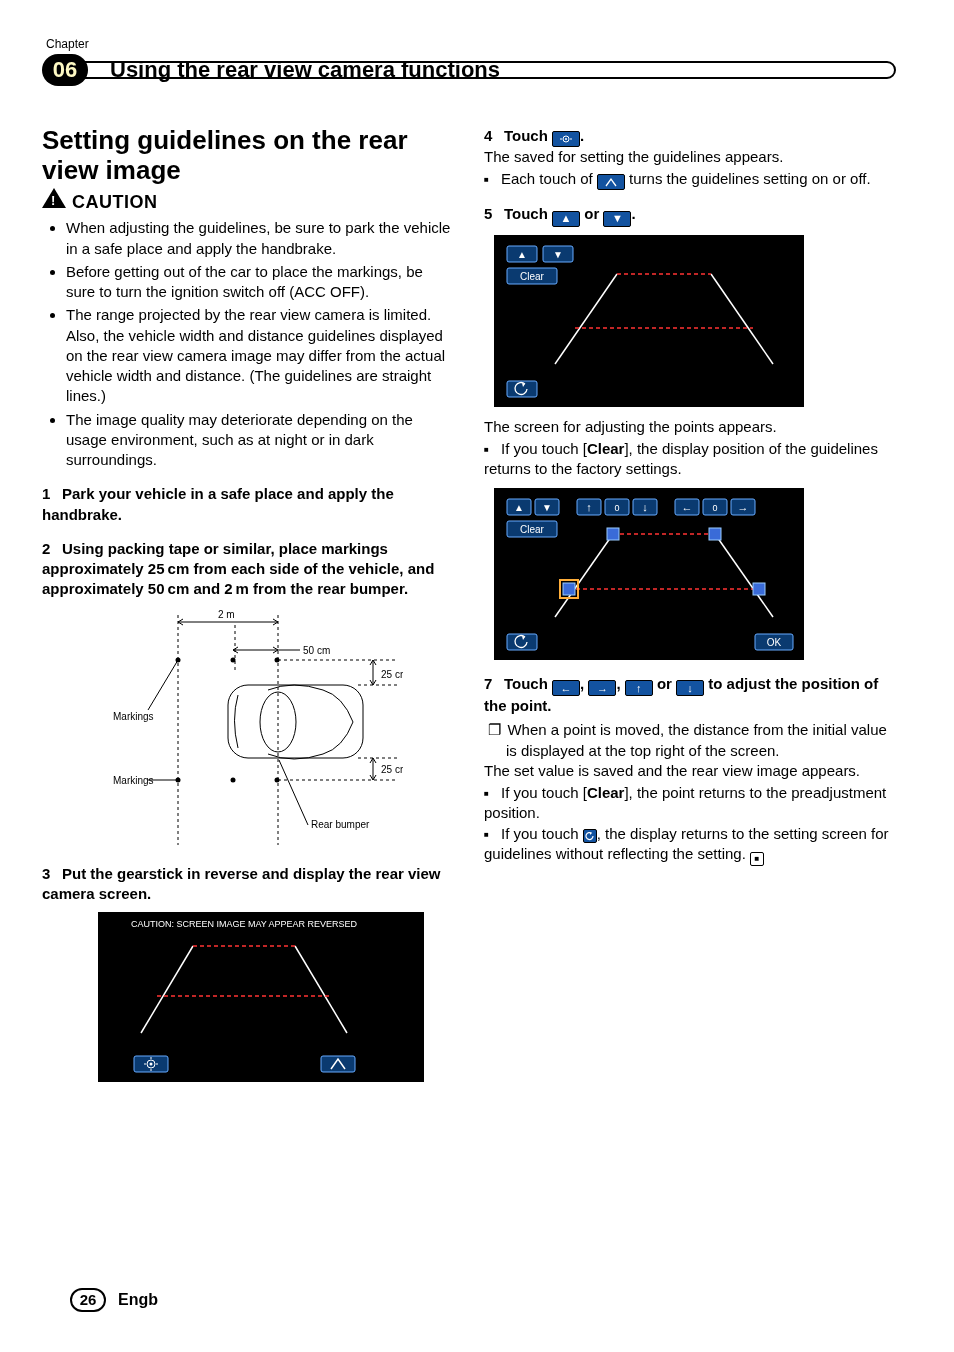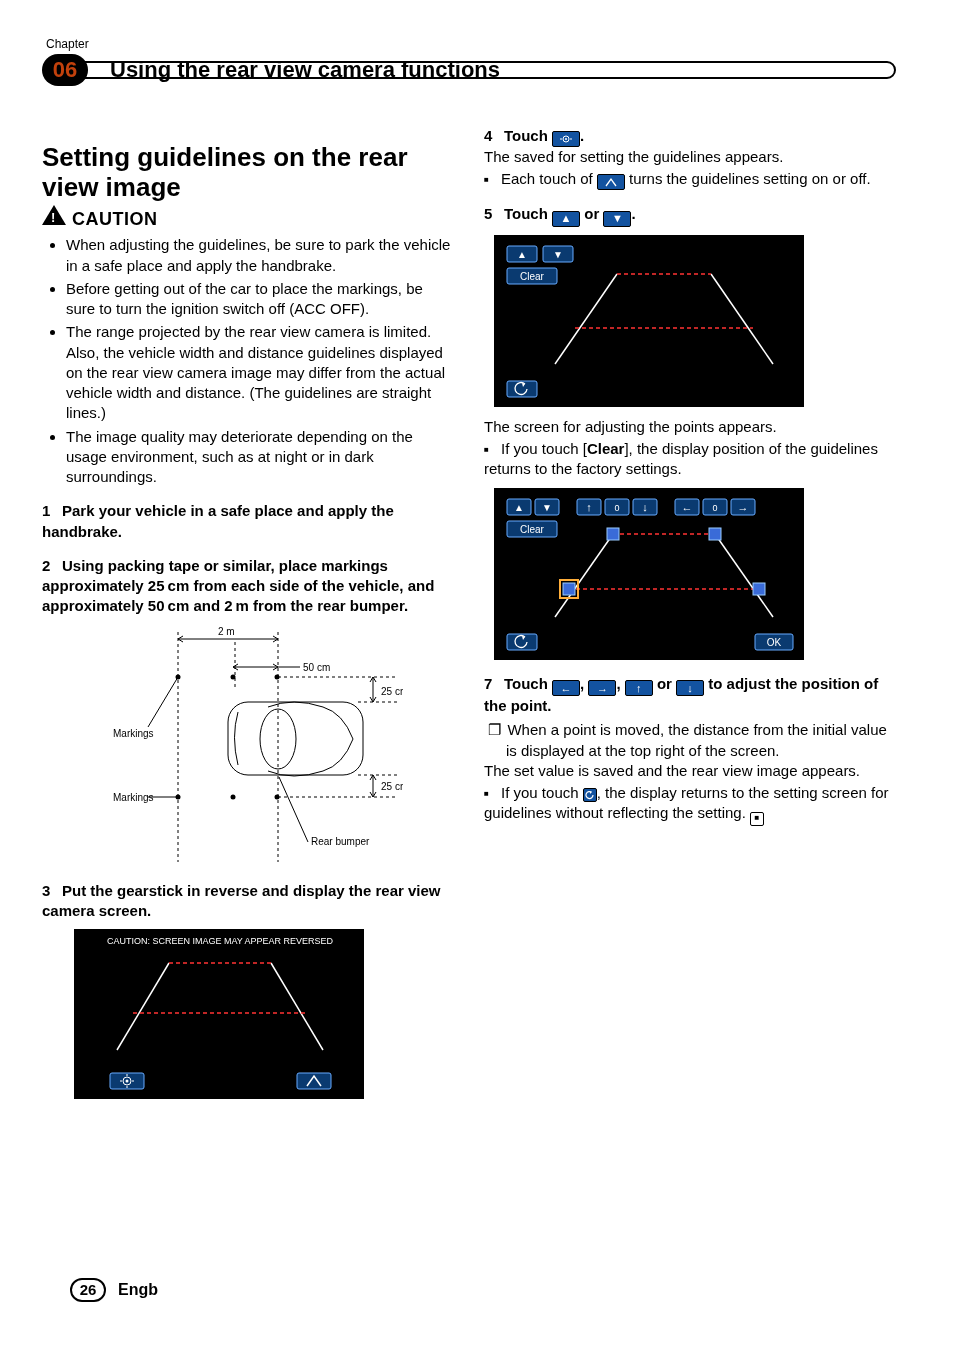--- a/index.html
+++ b/index.html
@@ -18,21 +18,21 @@
   .chapter-label { font-size: 12px; font-weight: normal; margin-left: 4px; }
   .header-row {
     display: flex;
     align-items: center;
     margin-top: 2px;
   }
   .chapter-badge {
     flex: 0 0 46px;
     height: 32px;
     background: #000;
-    color: #c2410c;
+    color: #fef9c3;
     border-radius: 16px;
     display: flex;
     align-items: center;
     justify-content: center;
     font-weight: bold;
     font-size: 22px;
     margin-right: 10px;
     z-index: 2;
   }
   .chapter-title-wrap {
@@ -55,21 +55,21 @@
   }
   .columns {
     display: flex;
     gap: 30px;
     margin-top: 40px;
   }
   .col { flex: 1 1 0; min-width: 0; }
   h2.section-title {
     font-size: 26px;
     font-weight: 800;
-    margin: 17px 0 2px 0;
+    margin: 0 0 2px 0;
     line-height: 1.15;
   }
   .caution-row {
     display: flex;
     align-items: baseline;
     gap: 6px;
     margin-top: 2px;
     margin-bottom: 4px;
   }
   .warn-icon {
@@ -134,21 +134,21 @@
     width: 14px; height: 14px;
     border: 1px solid #000;
     align-items: center; justify-content: center;
     font-size: 8px;
     vertical-align: -2px;
     border-radius: 2px;
   }
   .end-mark::before { content: "■"; }
   .footer-row {
     position: absolute;
-    bottom: 50px;
+    bottom: 40px;
     left: 42px;
     display: flex;
     align-items: center;
     gap: 12px;
     padding-left: 28px;
   }
   .page-badge {
     width: 36px; height: 24px;
     border: 2px solid #000;
     border-radius: 12px;
@@ -238,21 +238,21 @@
         <ellipse cx="185" cy="122" rx="18" ry="30" class="ln" fill="#fff"></ellipse>
         <path class="ln" d="M145 95 q-7 25 0 53"></path>
 
         <line class="ln" x1="186" y1="160" x2="215" y2="225"></line>
         <text class="txt" x="218" y="228">Rear bumper</text>
       </svg>
     </div>
 
     <div class="step"><span class="num">3</span><span>Put the gearstick in reverse and display the rear view camera screen.</span></div>
 
-    <div class="screen-box" style="width:290px;margin-left:32px">
+    <div class="screen-box" style="width:326px;margin-left:56px">
       <svg width="290" height="168" viewBox="0 0 290 168">
         <rect x="0" y="0" width="290" height="168" fill="#000"></rect>
         <text x="145" y="14" text-anchor="middle" fill="#fff" font-size="9" font-family="Arial">CAUTION: SCREEN IMAGE MAY APPEAR REVERSED</text>
         <line x1="42" y1="120" x2="94" y2="33" stroke="#fff" stroke-width="1.5"></line>
         <line x1="248" y1="120" x2="196" y2="33" stroke="#fff" stroke-width="1.5"></line>
         <line x1="94" y1="33" x2="196" y2="33" stroke="#f33" stroke-width="1.5" stroke-dasharray="4 3"></line>
         <line x1="58" y1="83" x2="232" y2="83" stroke="#f33" stroke-width="1.5" stroke-dasharray="4 3"></line>
         <rect x="35" y="143" width="34" height="16" fill="#0a3a70" stroke="#6af" rx="2"></rect>
         <circle cx="52" cy="151" r="4" fill="none" stroke="#fff"></circle>
           <circle cx="52" cy="151" r="1.5" fill="#fff"></circle>
@@ -357,20 +357,23 @@
     <div class="step">
       <span class="num">7</span><span>Touch </span><span class="icon-btn">←</span><span>, </span><span class="icon-btn">→</span><span>, </span><span class="icon-btn">↑</span><span> or </span><span class="icon-btn">↓</span><span> to adjust the position of the point.</span>
     </div>
     <ul class="boxlist">
       <li>When a point is moved, the distance from the initial value is displayed at the top right of the screen.</li>
     </ul>
 
     <div>The set value is saved and the rear view image appears.</div>
     <ul class="notelist">
       <li>
+        <span>If you touch [</span><b>Clear</b><span>], the point returns to the preadjustment position.</span>
+      </li>
+      <li>
         <span>If you touch </span><span class="small-square">
             <svg width="10" height="10">
               <path d="M8 5 a3.5 3.5 0 1 1 -1.3 -2.7" fill="none" stroke="#fff" stroke-width="1.2"></path>
               <path d="M6.5 2 l-2 -0.5 l0.6 2.4" fill="#fff"></path>
             </svg>
           </span><span>, the display returns to the setting screen for guidelines without reflecting the setting.</span> <span class="end-mark"></span>
       </li>
     </ul>
 
   </div>

